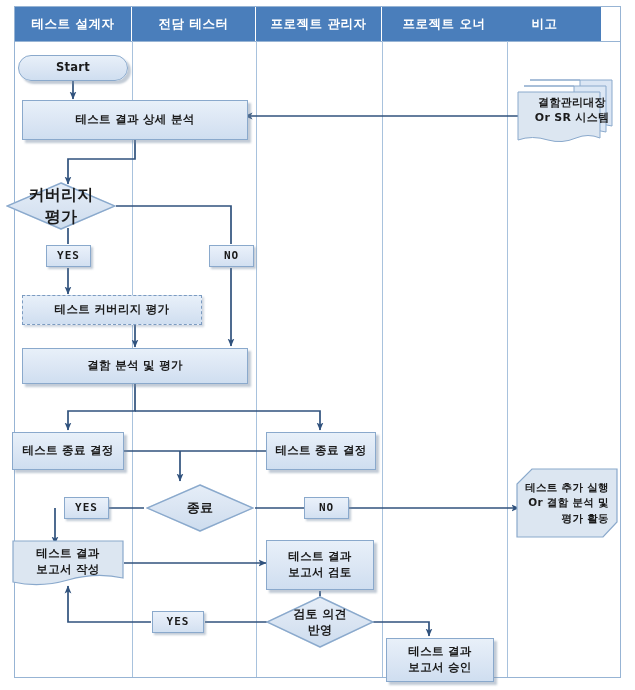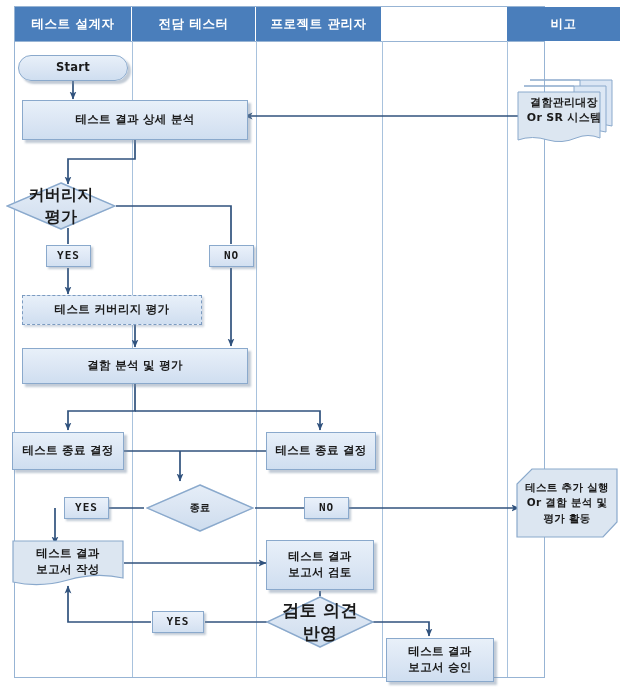--- a/index.html
+++ b/index.html
@@ -10,21 +10,21 @@
     width:635px;
     height:690px;
     background:#ffffff;
     overflow:hidden;
   }
 
   
   .lane-table{
     position:absolute;
     left:14px; top:6px;
-    width:531px; height:672px;
+    width:607px; height:672px;
     box-sizing:border-box;
     border:1px solid #97b4d4;
   }
   .lane-header{
     position:absolute;
     top:0; height:34px;
     background:#4a7ebb;
     box-sizing:border-box;
     border-right:1px solid #ffffff;
     display:flex;align-items:center;justify-content:center;
@@ -117,39 +117,40 @@
   .docshape .doc-txt{position:relative;z-index:2;}
 
   
   .multidoc{background:transparent;border:none;box-shadow:none;}
   .multidoc svg{position:absolute;left:0;top:0;}
   .multidoc .doc-txt{position:relative;z-index:3;}
 
   
   .clipbox{background:transparent;border:none;box-shadow:none;}
   .clipbox svg{position:absolute;left:0;top:0;}
-  .clipbox .clip-txt{position:relative;z-index:2;padding:0 0;}
+  .clipbox .clip-txt{position:relative;z-index:2;padding:0 0;text-align:right;}
 
   
   #wires{position:absolute;left:0;top:0;width:635px;height:690px;z-index:1;pointer-events:none;}
   .shape{z-index:3;}
   .lane-table{z-index:0;}
 </style>
 </head>
 <body>
 
 <div id="canvas">
 
   <div class="lane-table">
     <div class="header-underline"></div>
 
     <div class="lane-header" style="left:0;width:117px;">테스트 설계자</div>
     <div class="lane-header" style="left:117px;width:124px;">전담 테스터</div>
     <div class="lane-header" style="left:241px;width:126px;">프로젝트 관리자</div>
-    <div class="lane-header last" style="left:492px;width:113px;text-align:right;">비고</div>
+    <div class="lane-header" style="left:367px;width:125px;">프로젝트 오너</div>
+    <div class="lane-header last" style="left:473px;width:113px;text-align:right;">비고</div>
 
     <div class="lane-divider" style="left:117px;"></div>
     <div class="lane-divider" style="left:241px;"></div>
     <div class="lane-divider" style="left:367px;"></div>
     <div class="lane-divider" style="left:492px;"></div>
   </div>
 
   <svg id="wires">
     <defs>
       <marker id="ah" markerWidth="9" markerHeight="9" refX="7.5" refY="4" orient="auto" markerUnits="userSpaceOnUse">
@@ -200,21 +201,21 @@
   <div class="shape proc" style="left:22px;top:100px;width:226px;height:40px;">테스트 결과 상세 분석</div>
 
   <div class="shape terminator" style="left:18px;top:55px;width:110px;height:26px;">Start</div>
 
   <div class="shape multidoc" style="left:516px;top:78px;width:98px;height:78px;">
     <svg width="98" height="78" viewBox="0 0 98 78">
       <path d="M14,2 H96 V48 Q88,45 80,48 Q72,51 64,48 V2 Z" fill="#dbe6f4" stroke="#8aa9cc" stroke-width="1"></path>
       <path d="M8,8 H90 V54 Q82,51 74,54 Q66,57 58,54 V8 Z" fill="#dde8f5" stroke="#8aa9cc" stroke-width="1"></path>
       <path d="M2,14 H84 V60 Q72,55 60,60 Q46,66 32,62 Q16,57 2,62 V14 Z" fill="#dce6f1" stroke="#8aa9cc" stroke-width="1"></path>
     </svg>
-    <span class="doc-txt" style="position:absolute;left:8px;top:18px;width:80px;text-align:center;font-size:11px;">결함관리대장
+    <span class="doc-txt" style="position:absolute;left:16px;top:18px;width:80px;text-align:center;font-size:11px;">결함관리대장
 Or SR 시스템</span>
   </div>
 
   <div class="shape diamond" style="left:6px;top:182px;width:110px;height:48px;">
     <span class="dia-bg"></span>
     <svg class="dia-line" viewBox="0 0 110 48" preserveAspectRatio="none">
       <polygon points="55,1 109,24 55,47 1,24" fill="none" stroke="#8aa9cc" stroke-width="1.4"></polygon>
     </svg>
     <span class="dia-txt" style="font-size:16px;">커버리지
 평가</span>
@@ -230,21 +231,21 @@
 
   <div class="shape proc" style="left:12px;top:432px;width:112px;height:38px;">테스트 종료 결정</div>
 
   <div class="shape proc" style="left:266px;top:432px;width:110px;height:38px;">테스트 종료 결정</div>
 
   <div class="shape diamond" style="left:146px;top:484px;width:108px;height:48px;">
     <span class="dia-bg"></span>
     <svg class="dia-line" viewBox="0 0 108 48" preserveAspectRatio="none">
       <polygon points="54,1 107,24 54,47 1,24" fill="none" stroke="#8aa9cc" stroke-width="1.4"></polygon>
     </svg>
-    <span class="dia-txt" style="font-size:10px;">종료</span>
+    <span class="dia-txt" style="font-size:13px;">종료</span>
   </div>
 
   <div class="shape label-box" style="left:64px;top:497px;width:45px;height:22px;">YES</div>
 
   <div class="shape label-box" style="left:304px;top:497px;width:45px;height:22px;">NO</div>
 
   <div class="shape clipbox" style="left:516px;top:468px;width:102px;height:70px;">
     <svg width="102" height="70" viewBox="0 0 102 70">
       <path d="M16,1 H101 V54 L87,69 H1 V16 Z" fill="#dce6f1" stroke="#8aa9cc" stroke-width="1.2"></path>
     </svg>
@@ -262,21 +263,21 @@
   </div>
 
   <div class="shape proc" style="left:266px;top:540px;width:108px;height:50px;">테스트 결과
 보고서 검토</div>
 
   <div class="shape diamond" style="left:266px;top:596px;width:108px;height:52px;">
     <span class="dia-bg"></span>
     <svg class="dia-line" viewBox="0 0 108 52" preserveAspectRatio="none">
       <polygon points="54,1 107,26 54,51 1,26" fill="none" stroke="#8aa9cc" stroke-width="1.4"></polygon>
     </svg>
-    <span class="dia-txt" style="font-size:17px;">검토 의견
+    <span class="dia-txt" style="font-size:12px;">검토 의견
 반영</span>
   </div>
 
   <div class="shape label-box" style="left:152px;top:611px;width:52px;height:22px;">YES</div>
 
   <div class="shape proc" style="left:386px;top:638px;width:108px;height:44px;">테스트 결과
 보고서 승인</div>
 
 </div>
 

